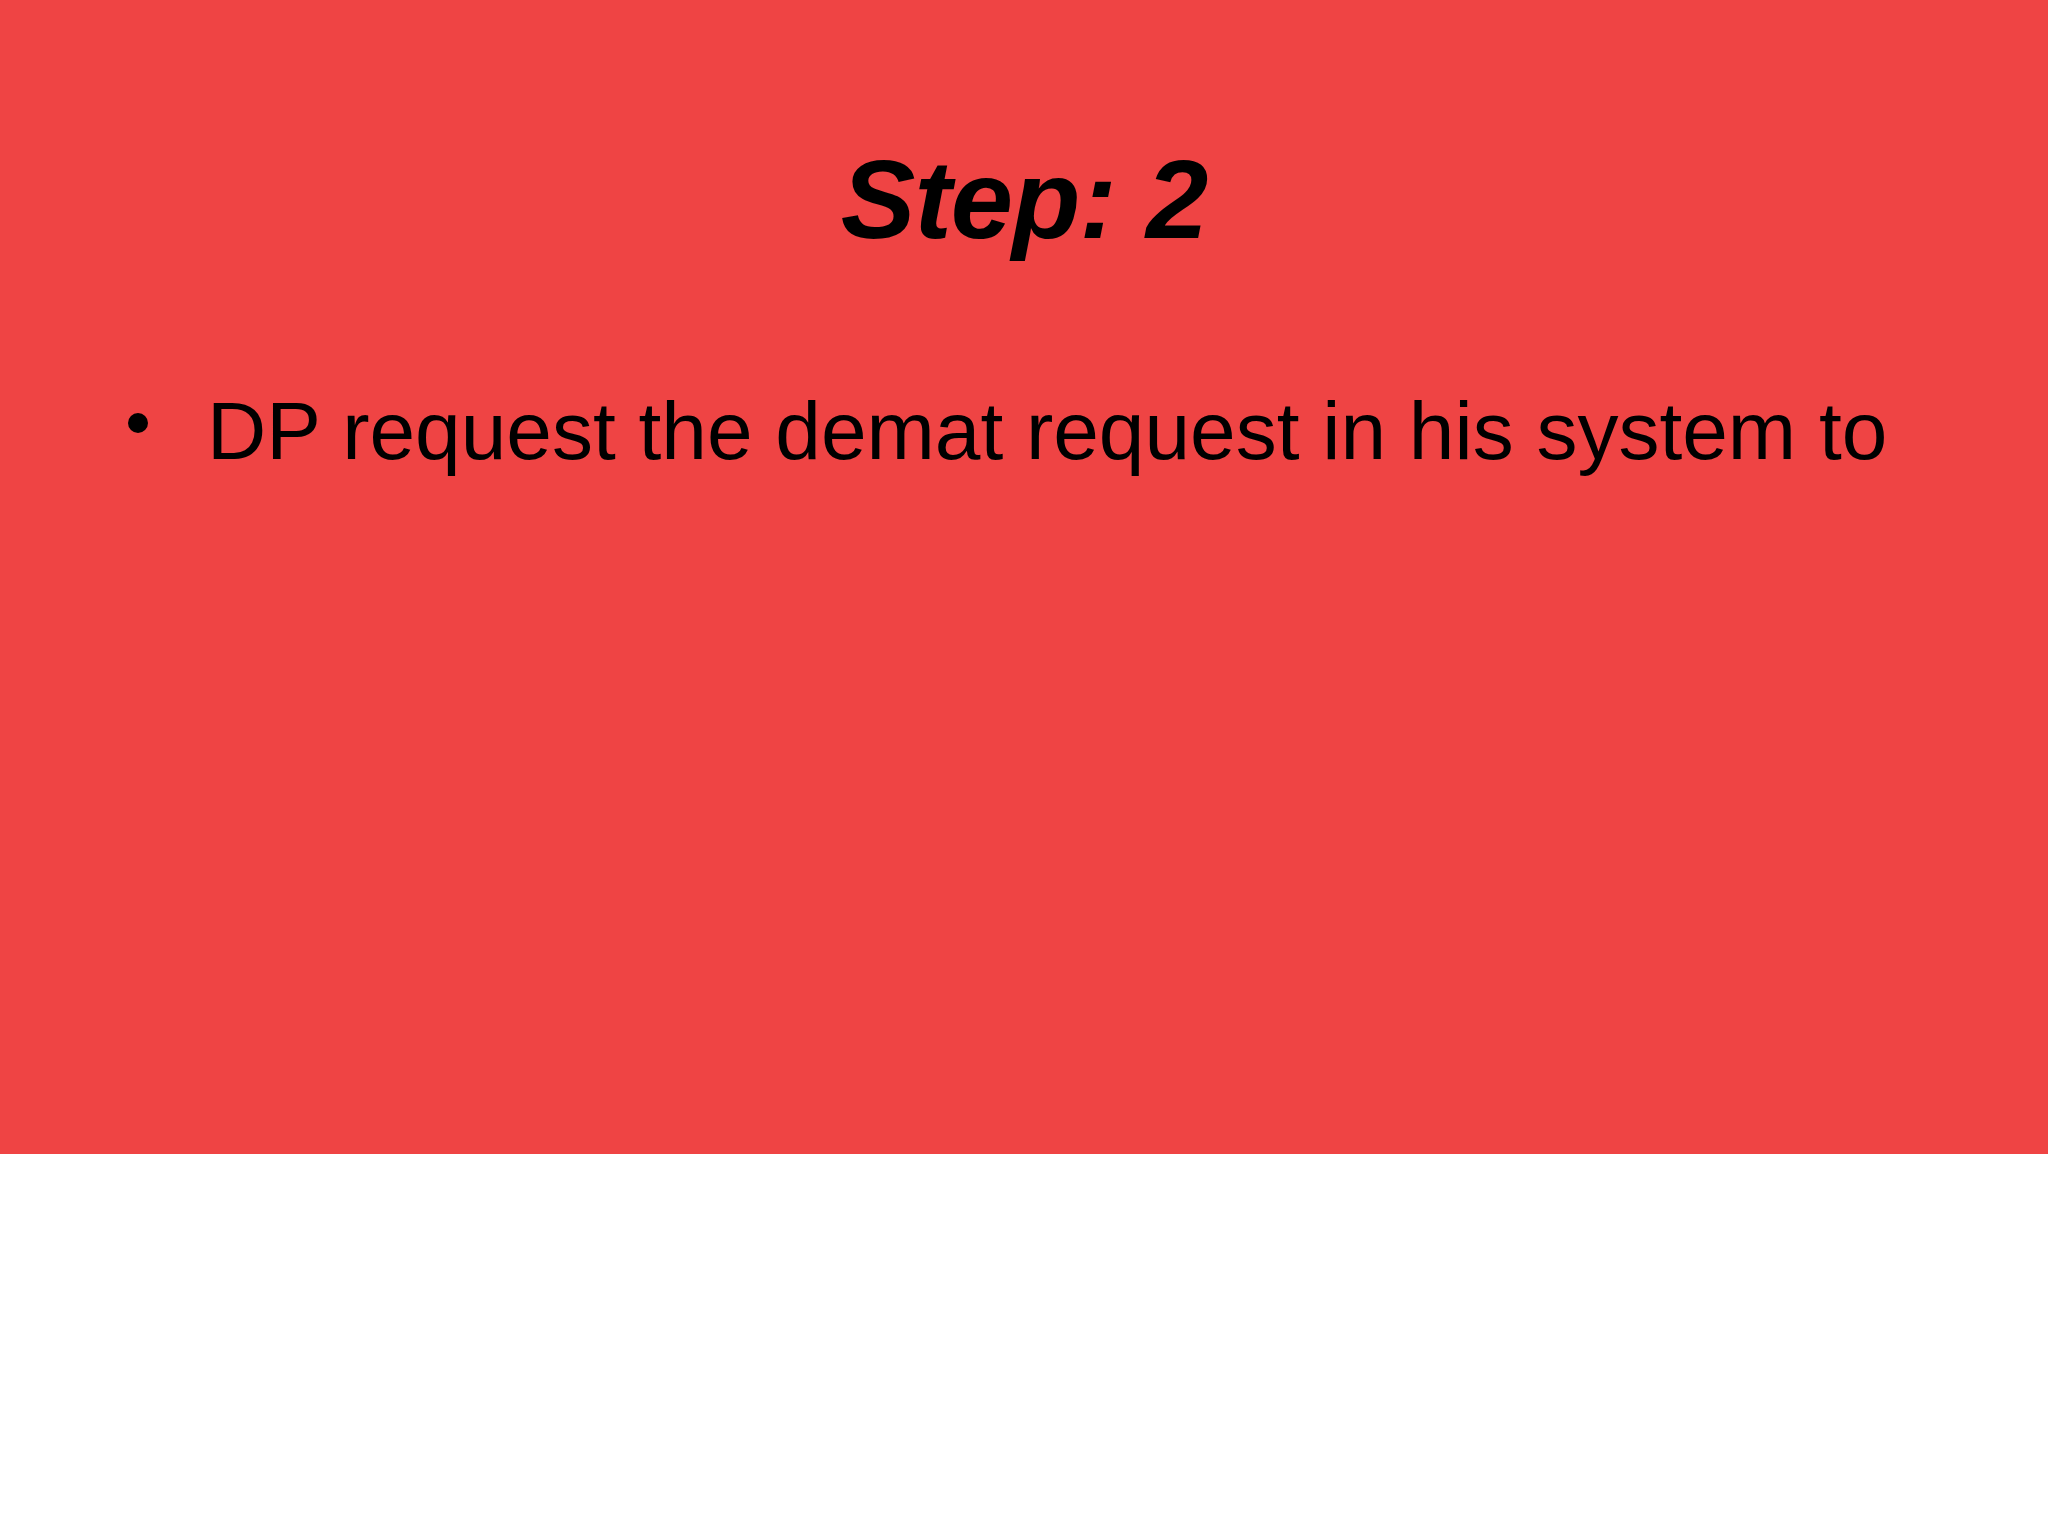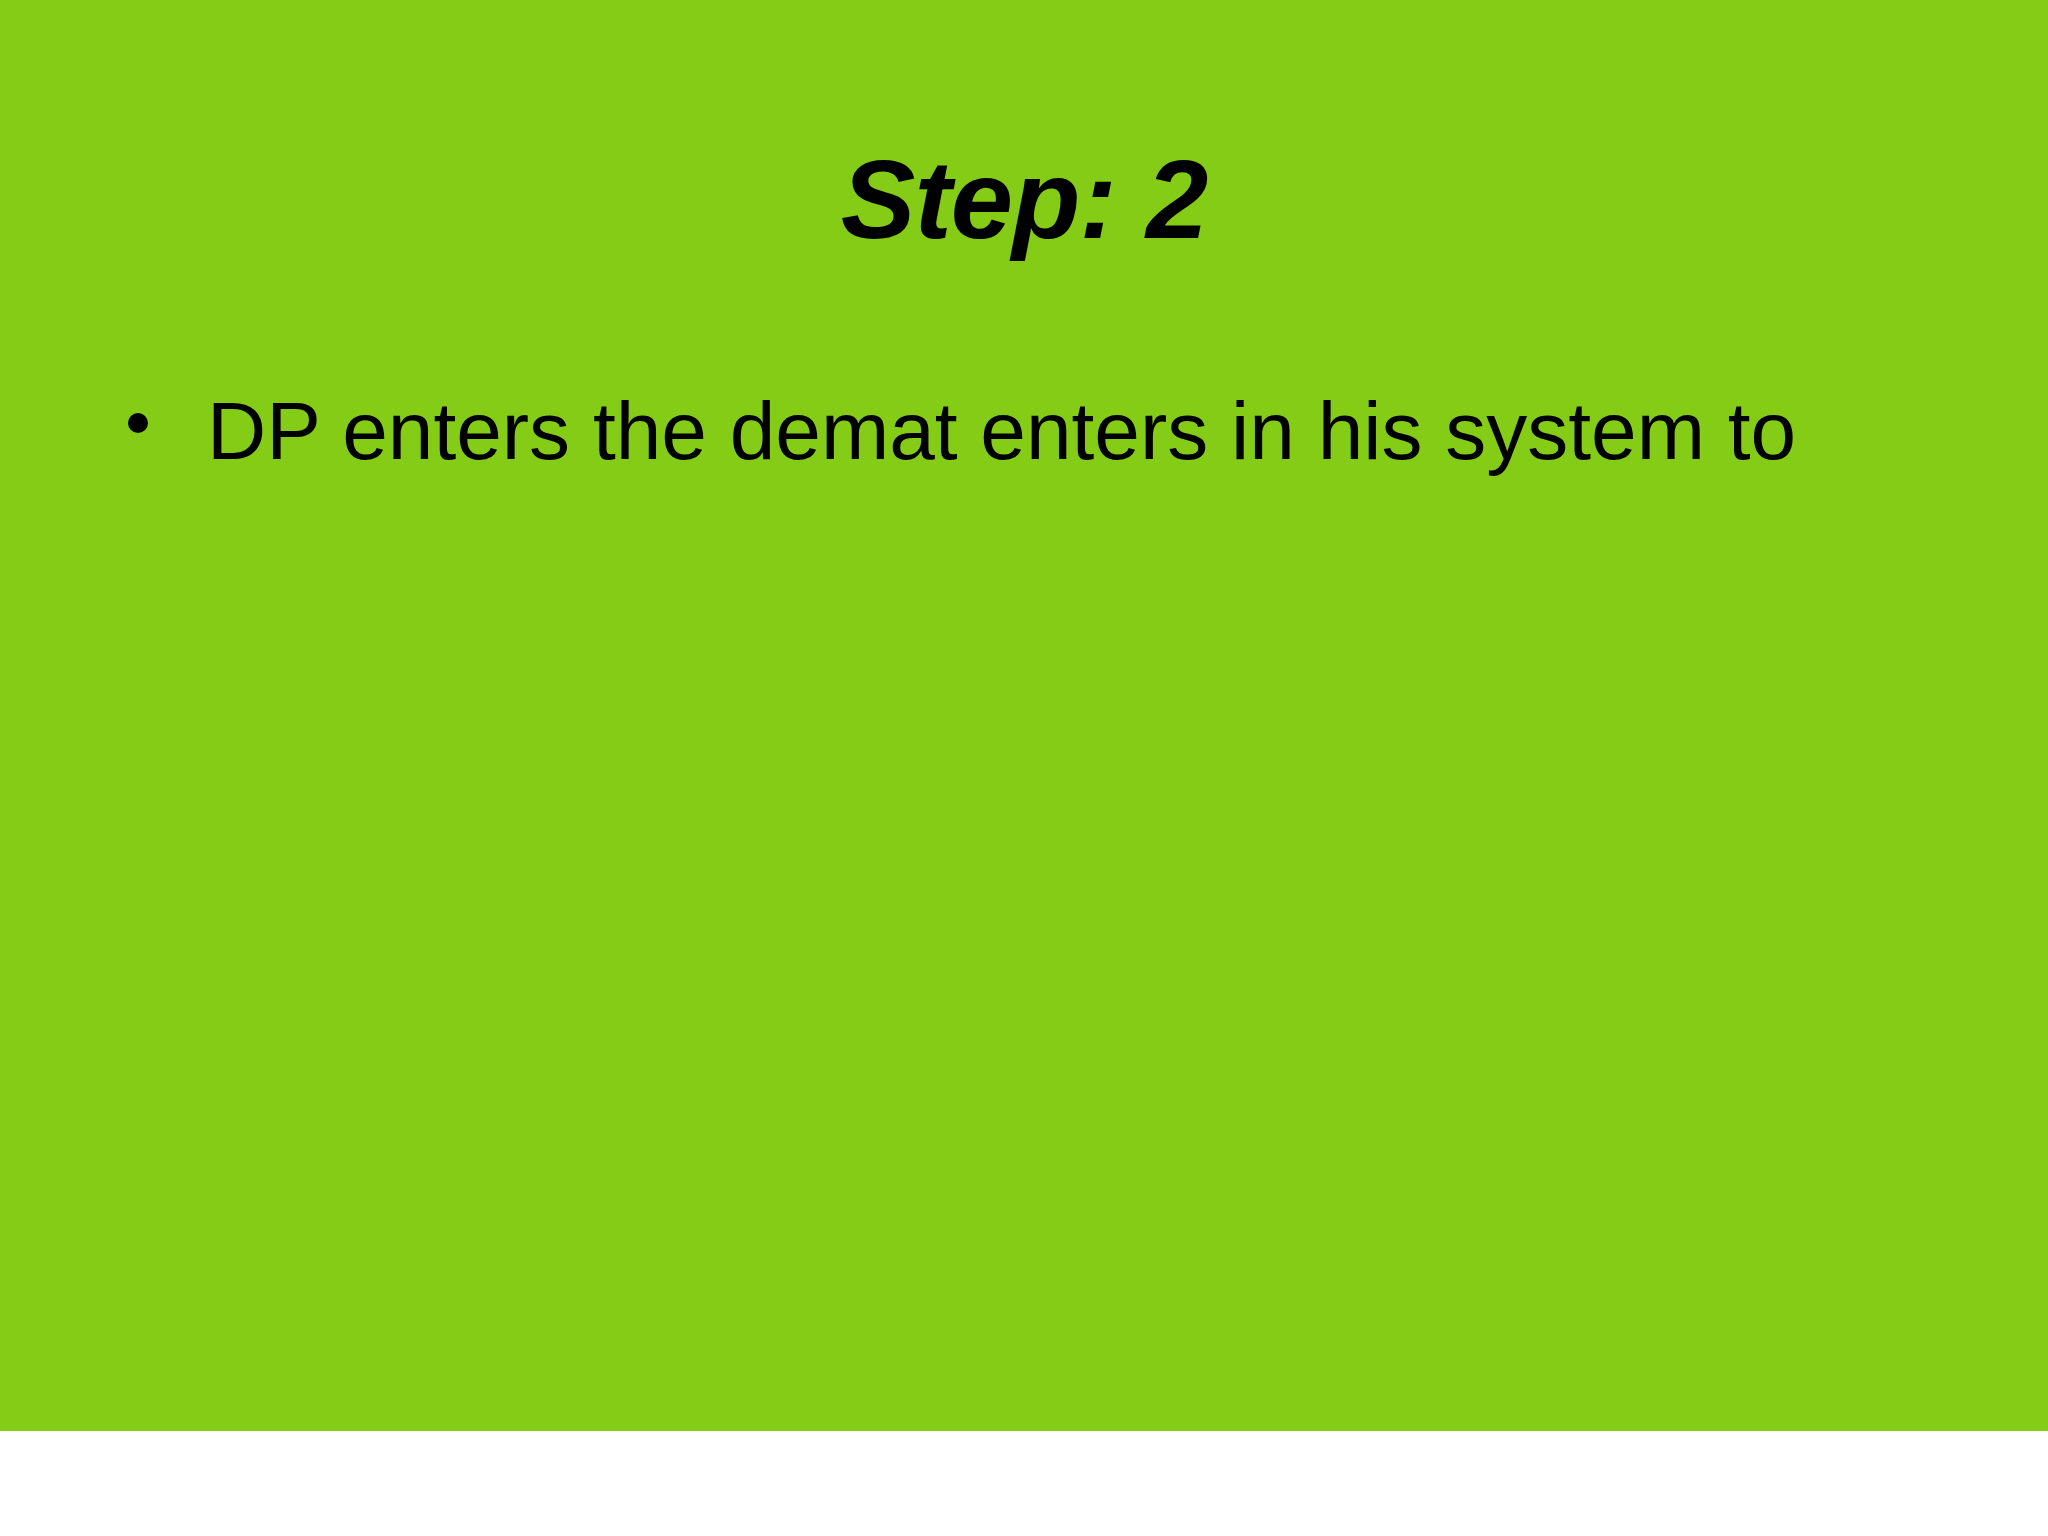--- a/index.html
+++ b/index.html
@@ -3,22 +3,22 @@
 <meta charset="utf-8">
 <style>
   html, body {
     margin: 0;
     padding: 0;
     background: #ffffff;
   }
   .slide {
     position: relative;
     width: 2048px;
-    height: 1431px;
-    background: #84cc16;
+    height: 1154px;
+    background: #ef4444;
     overflow: hidden;
     font-family: "Liberation Sans", "DejaVu Sans", sans-serif;
     color: #000000;
   }
   .slide-title {
     position: absolute;
     top: 133px;
     left: 0;
     width: 100%;
     text-align: center;
@@ -57,16 +57,16 @@
 </head>
 <body>
 
 <div class="slide">
 
   <h1 class="slide-title">Step: 2</h1>
 
   <span class="bullet-marker"></span>
 
   <div class="bullet-text">
-    <span class="bullet-line">DP enters the demat enters in his system to</span>
+    <span class="bullet-line">DP request the demat request in his system to</span>
   </div>
 
 </div>
 
 </body></html>

